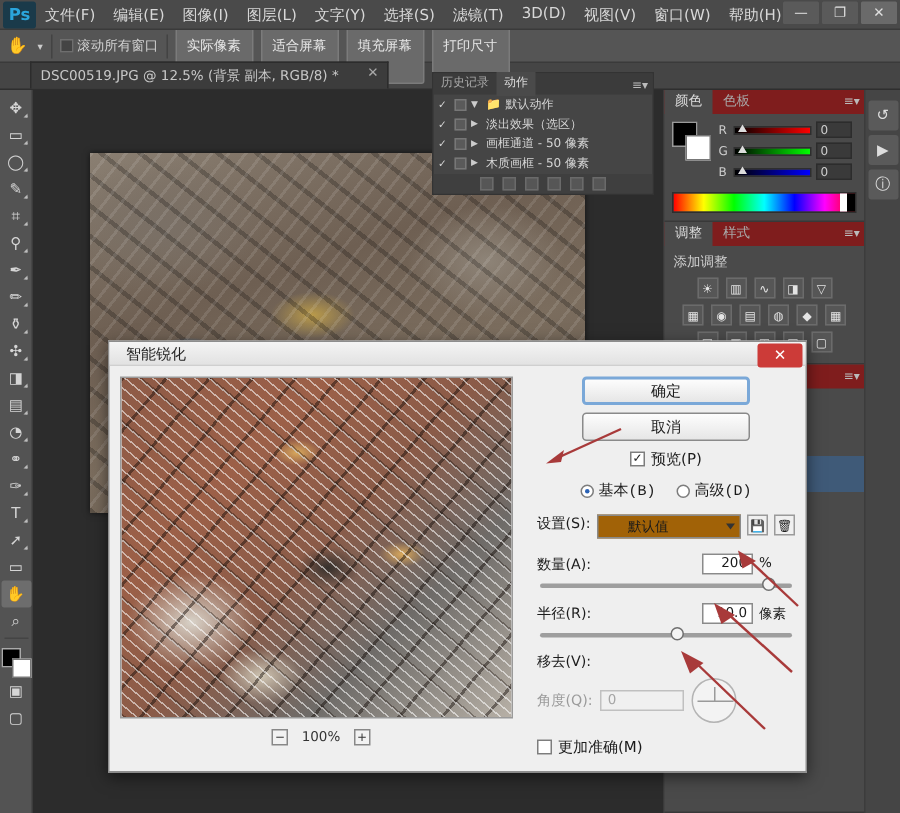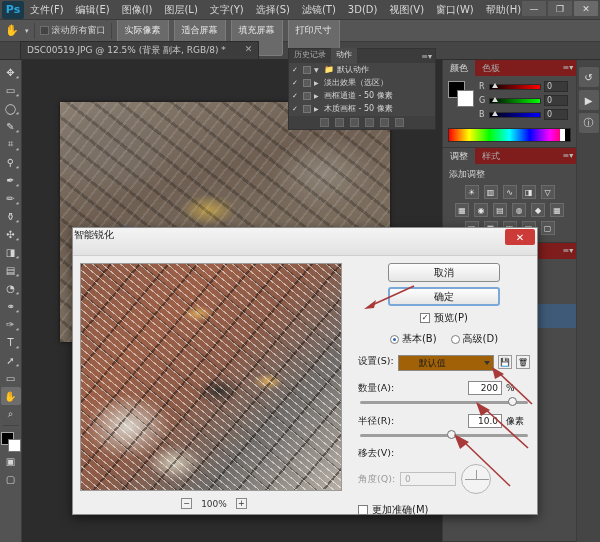--- a/index.html
+++ b/index.html
@@ -178,23 +178,23 @@
   #act-footer { position:absolute; bottom:0; left:0; right:0; height:13px; background:#3f3f3f; display:flex; align-items:center; justify-content:center; gap:6px;}
   #act-footer span { width:9px;height:9px;background:#565656;border:1px solid #6a6a6a; font-size:6px;}
   
   #dialog {
     position: absolute; left: 72px; top: 227px; width: 466px; height: 288px;
     background: #efefef; border: 1px solid #8d8d8d; z-index: 50;
     box-shadow: 0 3px 10px rgba(0,0,0,.55);
     font-size: 10px; color: #1a1a1a;
   }
   #dlg-title {
-    height: 28px; background: linear-gradient(#f4f4f4,#e2e2e2);
-    border-bottom: 1px solid #cfcfcf; display: flex; align-items: flex-start;
-    padding-left: 1px; font-size: 10px; color: #222; position: relative;
+    height: 16px; background: linear-gradient(#f4f4f4,#e2e2e2);
+    border-bottom: 1px solid #cfcfcf; display: flex; align-items: flex-end;
+    padding-left: 11px; font-size: 10px; color: #222; position: relative;
   }
   #dlg-close {
     position: absolute; right: 2px; top: 1px; width: 30px; height: 16px;
     background: #cc3b38; color: #fff; font-size: 10px;
     display: flex; align-items: center; justify-content: center; border-radius: 2px;
   }
   #dlg-body { display: flex; padding: 7px; height: 267px; }
   #preview-col { width: 268px; }
   #preview-box {
     width: 262px; height: 228px; border: 1px solid #9a9a9a; background:#777; overflow:hidden;
@@ -221,21 +221,21 @@
   #ctrl-col { flex: 1; padding-left: 10px; position: relative; }
   .dbtn {
     width: 112px; height: 19px; margin: 0 auto 5px auto; display: flex;
     align-items: center; justify-content: center; font-size: 10px;
     background: linear-gradient(#fdfdfd,#e6e6e6); border: 1px solid #8a8a8a; border-radius: 3px;
   }
   .dbtn.primary { border: 2px solid #7aa8d8; }
   .chk-line { display:flex; align-items:center; justify-content:center; gap:4px; margin-bottom: 7px; }
   .dchk { width:10px;height:10px;border:1px solid #7d7d7d;background:#fff;font-size:8px;
     display:flex;align-items:center;justify-content:center;color:#222; line-height:1;}
-  .radio-line { display:flex; align-items:center; justify-content:center; gap:14px; margin-bottom: 9px;}
+  .radio-line { display:flex; align-items:center; justify-content:center; gap:14px; margin-bottom: 9px; font-family: Liberation Mono, monospace;}
   .rad { display:flex; align-items:center; gap:3px; }
   .rdot { width:9px;height:9px;border-radius:50%;border:1px solid #7d7d7d;background:#fff;position:relative;}
   .rdot.on::after{content:'';position:absolute;left:2px;top:2px;width:3px;height:3px;border-radius:50%;background:#2a62b5;}
   .frm-row { display:flex; gap:4px; margin-bottom:10px; }
   .lbl { font-size:9.5px; color:#1d1d1d; }
   .lbl.dim { color:#9b9b9b; }
   .sel {
     flex:1; height:16px; background:#a16207; border:1px solid #8a8a8a; display:flex;
     align-items:center; padding-left:20px; font-size:9px; position:relative;
   }
@@ -512,22 +512,22 @@
         <div class="preview-img"></div>
       </div>
       <div id="zoom-row">
         <div class="zbtn">−</div>
         <span>100%</span>
         <div class="zbtn">+</div>
       </div>
     </div>
 
     <div id="ctrl-col">
+      <div class="dbtn primary">确定</div>
       <div class="dbtn">取消</div>
-      <div class="dbtn primary">确定</div>
 
       <div class="chk-line">
         <div class="dchk">✓</div>
         <span>预览(P)</span>
       </div>
 
       <div class="radio-line">
         <div class="rad">
           <span class="rdot on"></span>
           <span>基本(B)</span>

